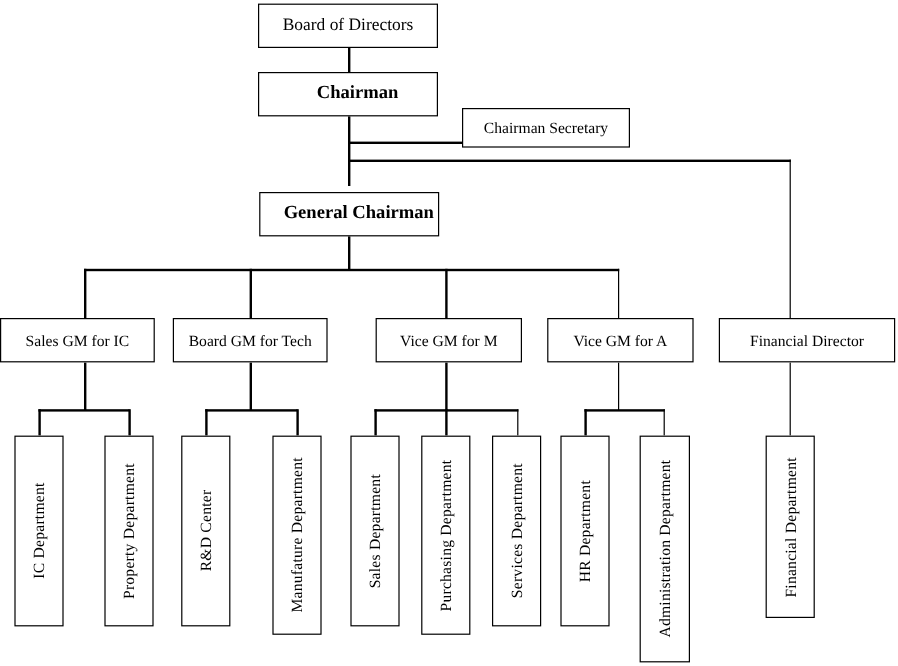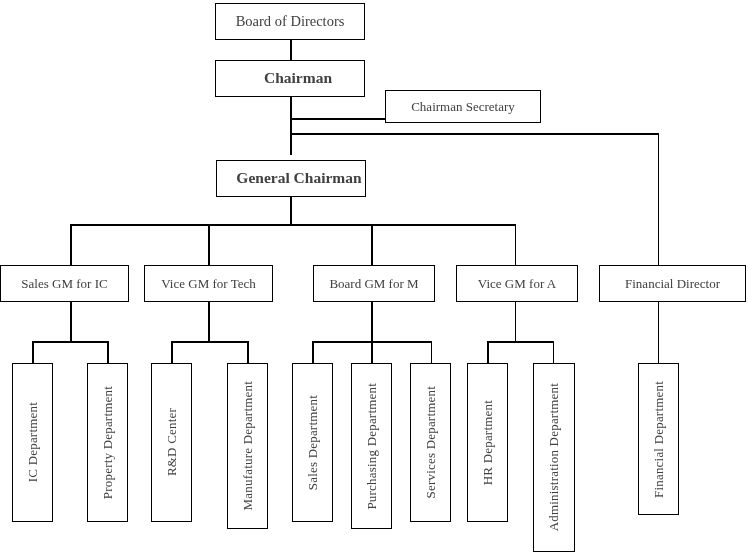--- a/index.html
+++ b/index.html
@@ -17,21 +17,21 @@
   }
   .node {
     position: absolute;
     box-sizing: border-box;
     border: 1.5px solid #000000;
     background: #ffffff;
     display: flex;
     align-items: center;
     justify-content: center;
     text-align: center;
-    color: #404040;
+    color: #000000;
     z-index: 3;
   }
   .node-label {
     display: block;
     white-space: nowrap;
     line-height: 1.05;
   }
   .h-node { font-size: 14.5px; }
   .h-node.bold { font-weight: bold; font-size: 15.5px; padding-left: 16px; }
   .h-node.small { font-size: 13px; }
@@ -102,38 +102,38 @@
   <div class="conn conn-v" style="left:657.5px; top:302px; height:61px;"></div>
 
   <div class="node h-node" style="left:215px; top:3px; width:150px; height:37px;">
     <span class="node-label">Board of Directors</span>
   </div>
 
   <div class="node h-node bold" style="left:215px; top:60px; width:150px; height:37px;">
     <span class="node-label">Chairman</span>
   </div>
 
-  <div class="node h-node small" style="left:385px; top:90px; width:156px; height:33px;">
+  <div class="node h-node small" style="left:385px; top:90px; width:140px; height:33px;">
     <span class="node-label">Chairman Secretary</span>
   </div>
 
   <div class="node h-node bold" style="left:216px; top:160px; width:150px; height:37px;">
     <span class="node-label">General Chairman</span>
   </div>
 
   <div class="node h-node small" style="left:0px; top:265px; width:129px; height:37px;">
     <span class="node-label">Sales GM for IC</span>
   </div>
 
   <div class="node h-node small" style="left:144px; top:265px; width:129px; height:37px;">
-    <span class="node-label">Vice GM for Tech</span>
+    <span class="node-label">Board GM for Tech</span>
   </div>
 
   <div class="node h-node small" style="left:313px; top:265px; width:122px; height:37px;">
-    <span class="node-label">Board GM for M</span>
+    <span class="node-label">Vice GM for M</span>
   </div>
 
   <div class="node h-node small" style="left:456px; top:265px; width:122px; height:37px;">
     <span class="node-label">Vice GM for A</span>
   </div>
 
   <div class="node h-node small" style="left:599px; top:265px; width:147px; height:37px;">
     <span class="node-label">Financial Director</span>
   </div>
 

